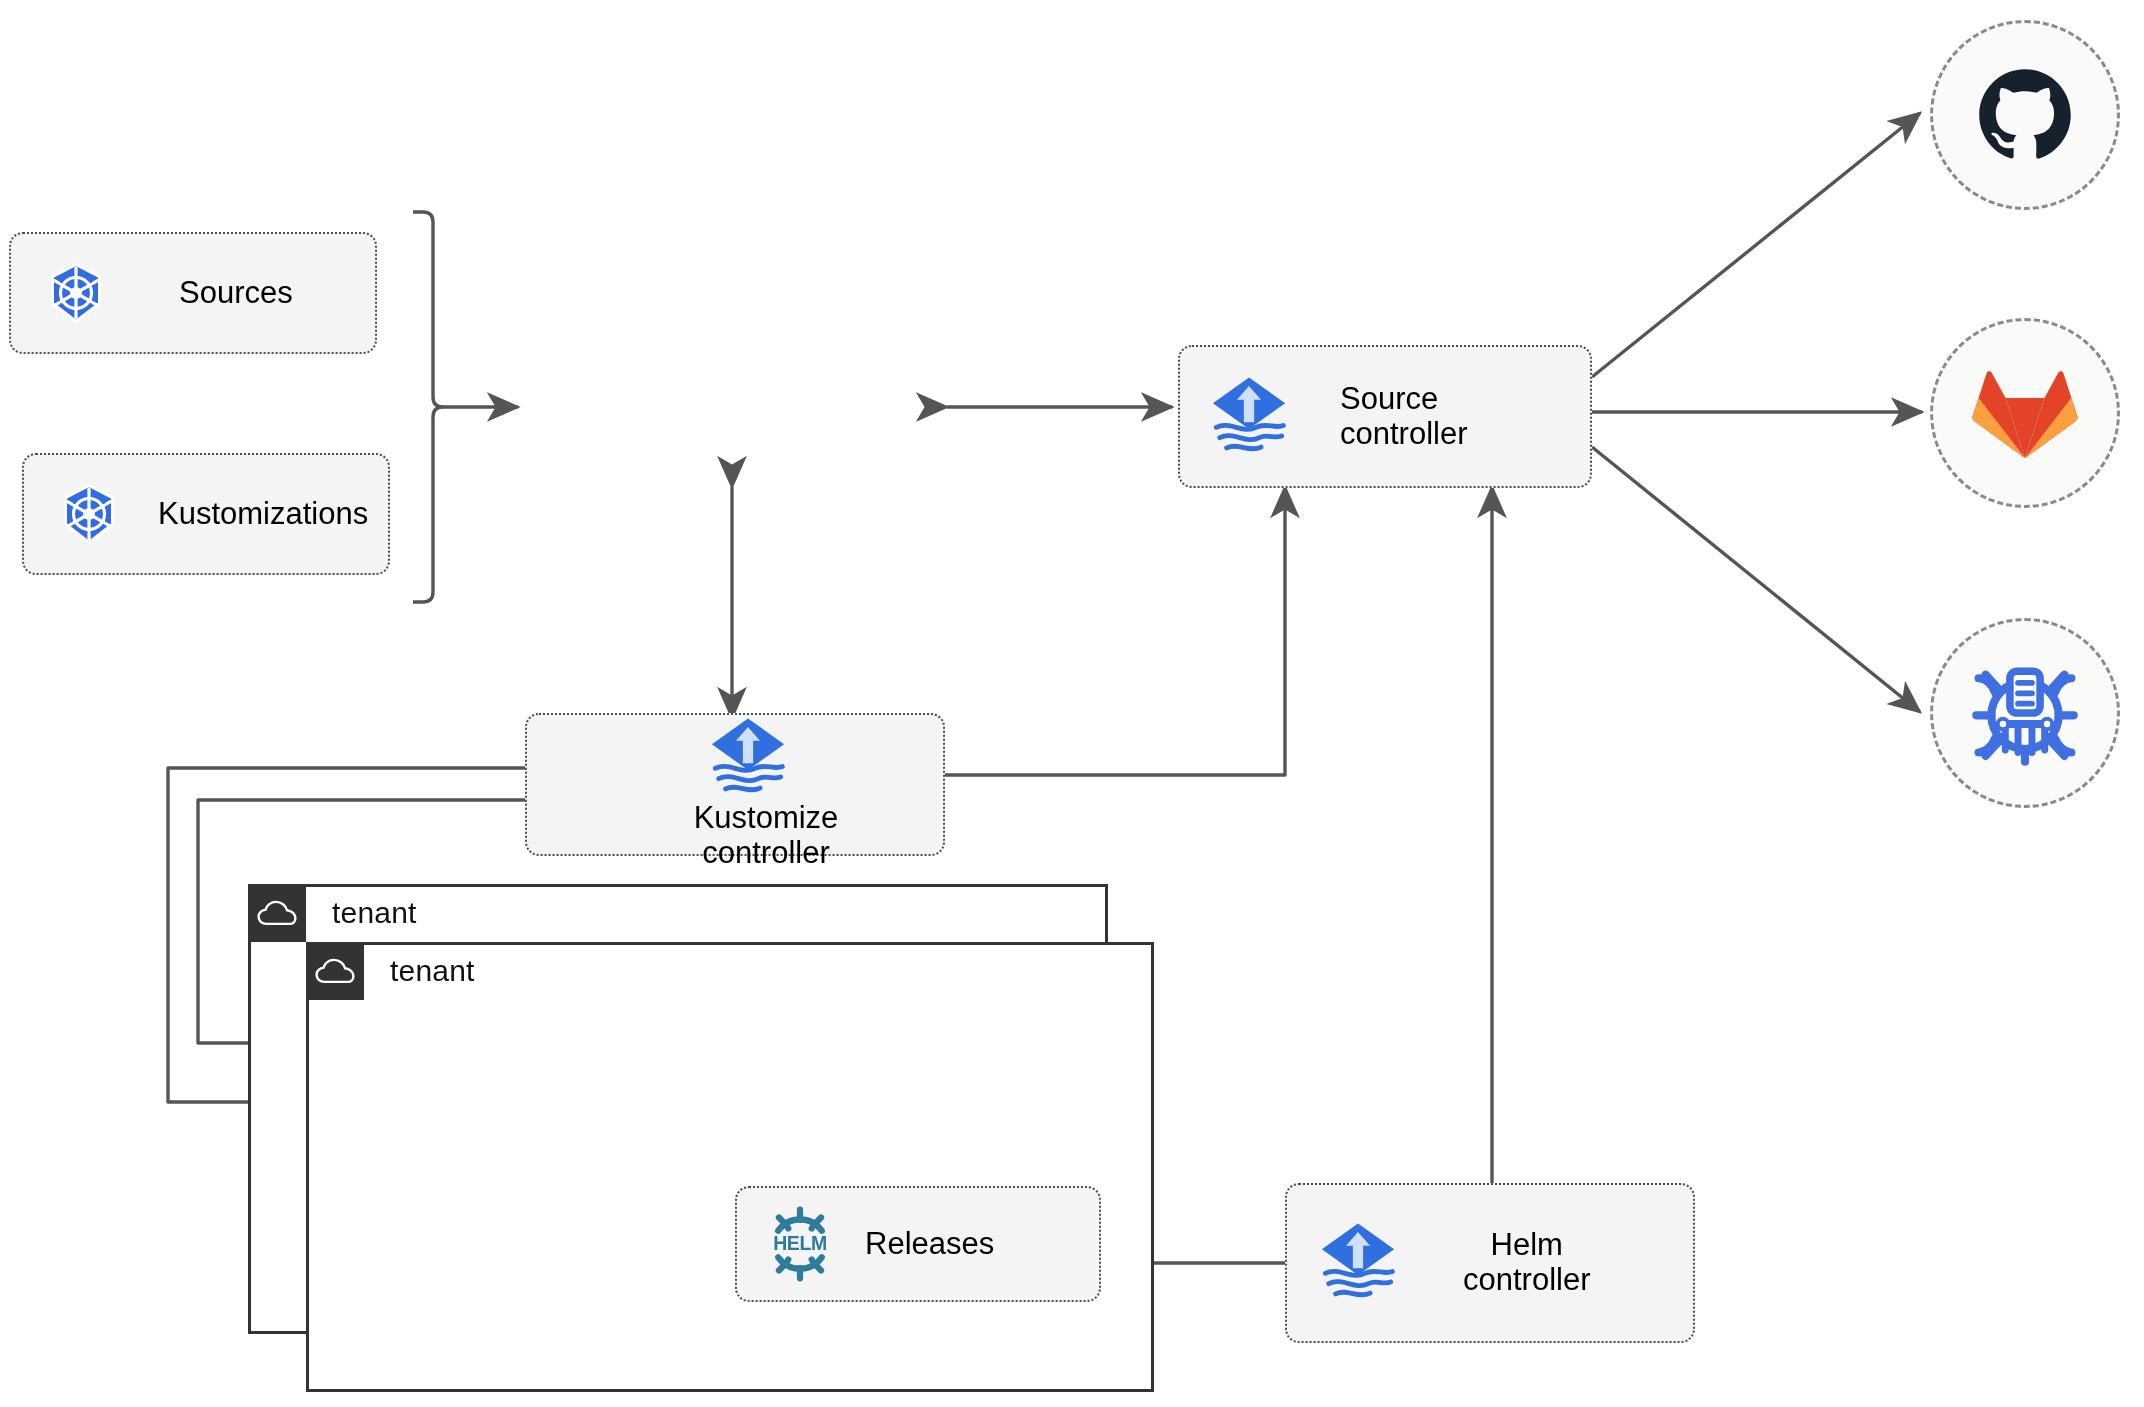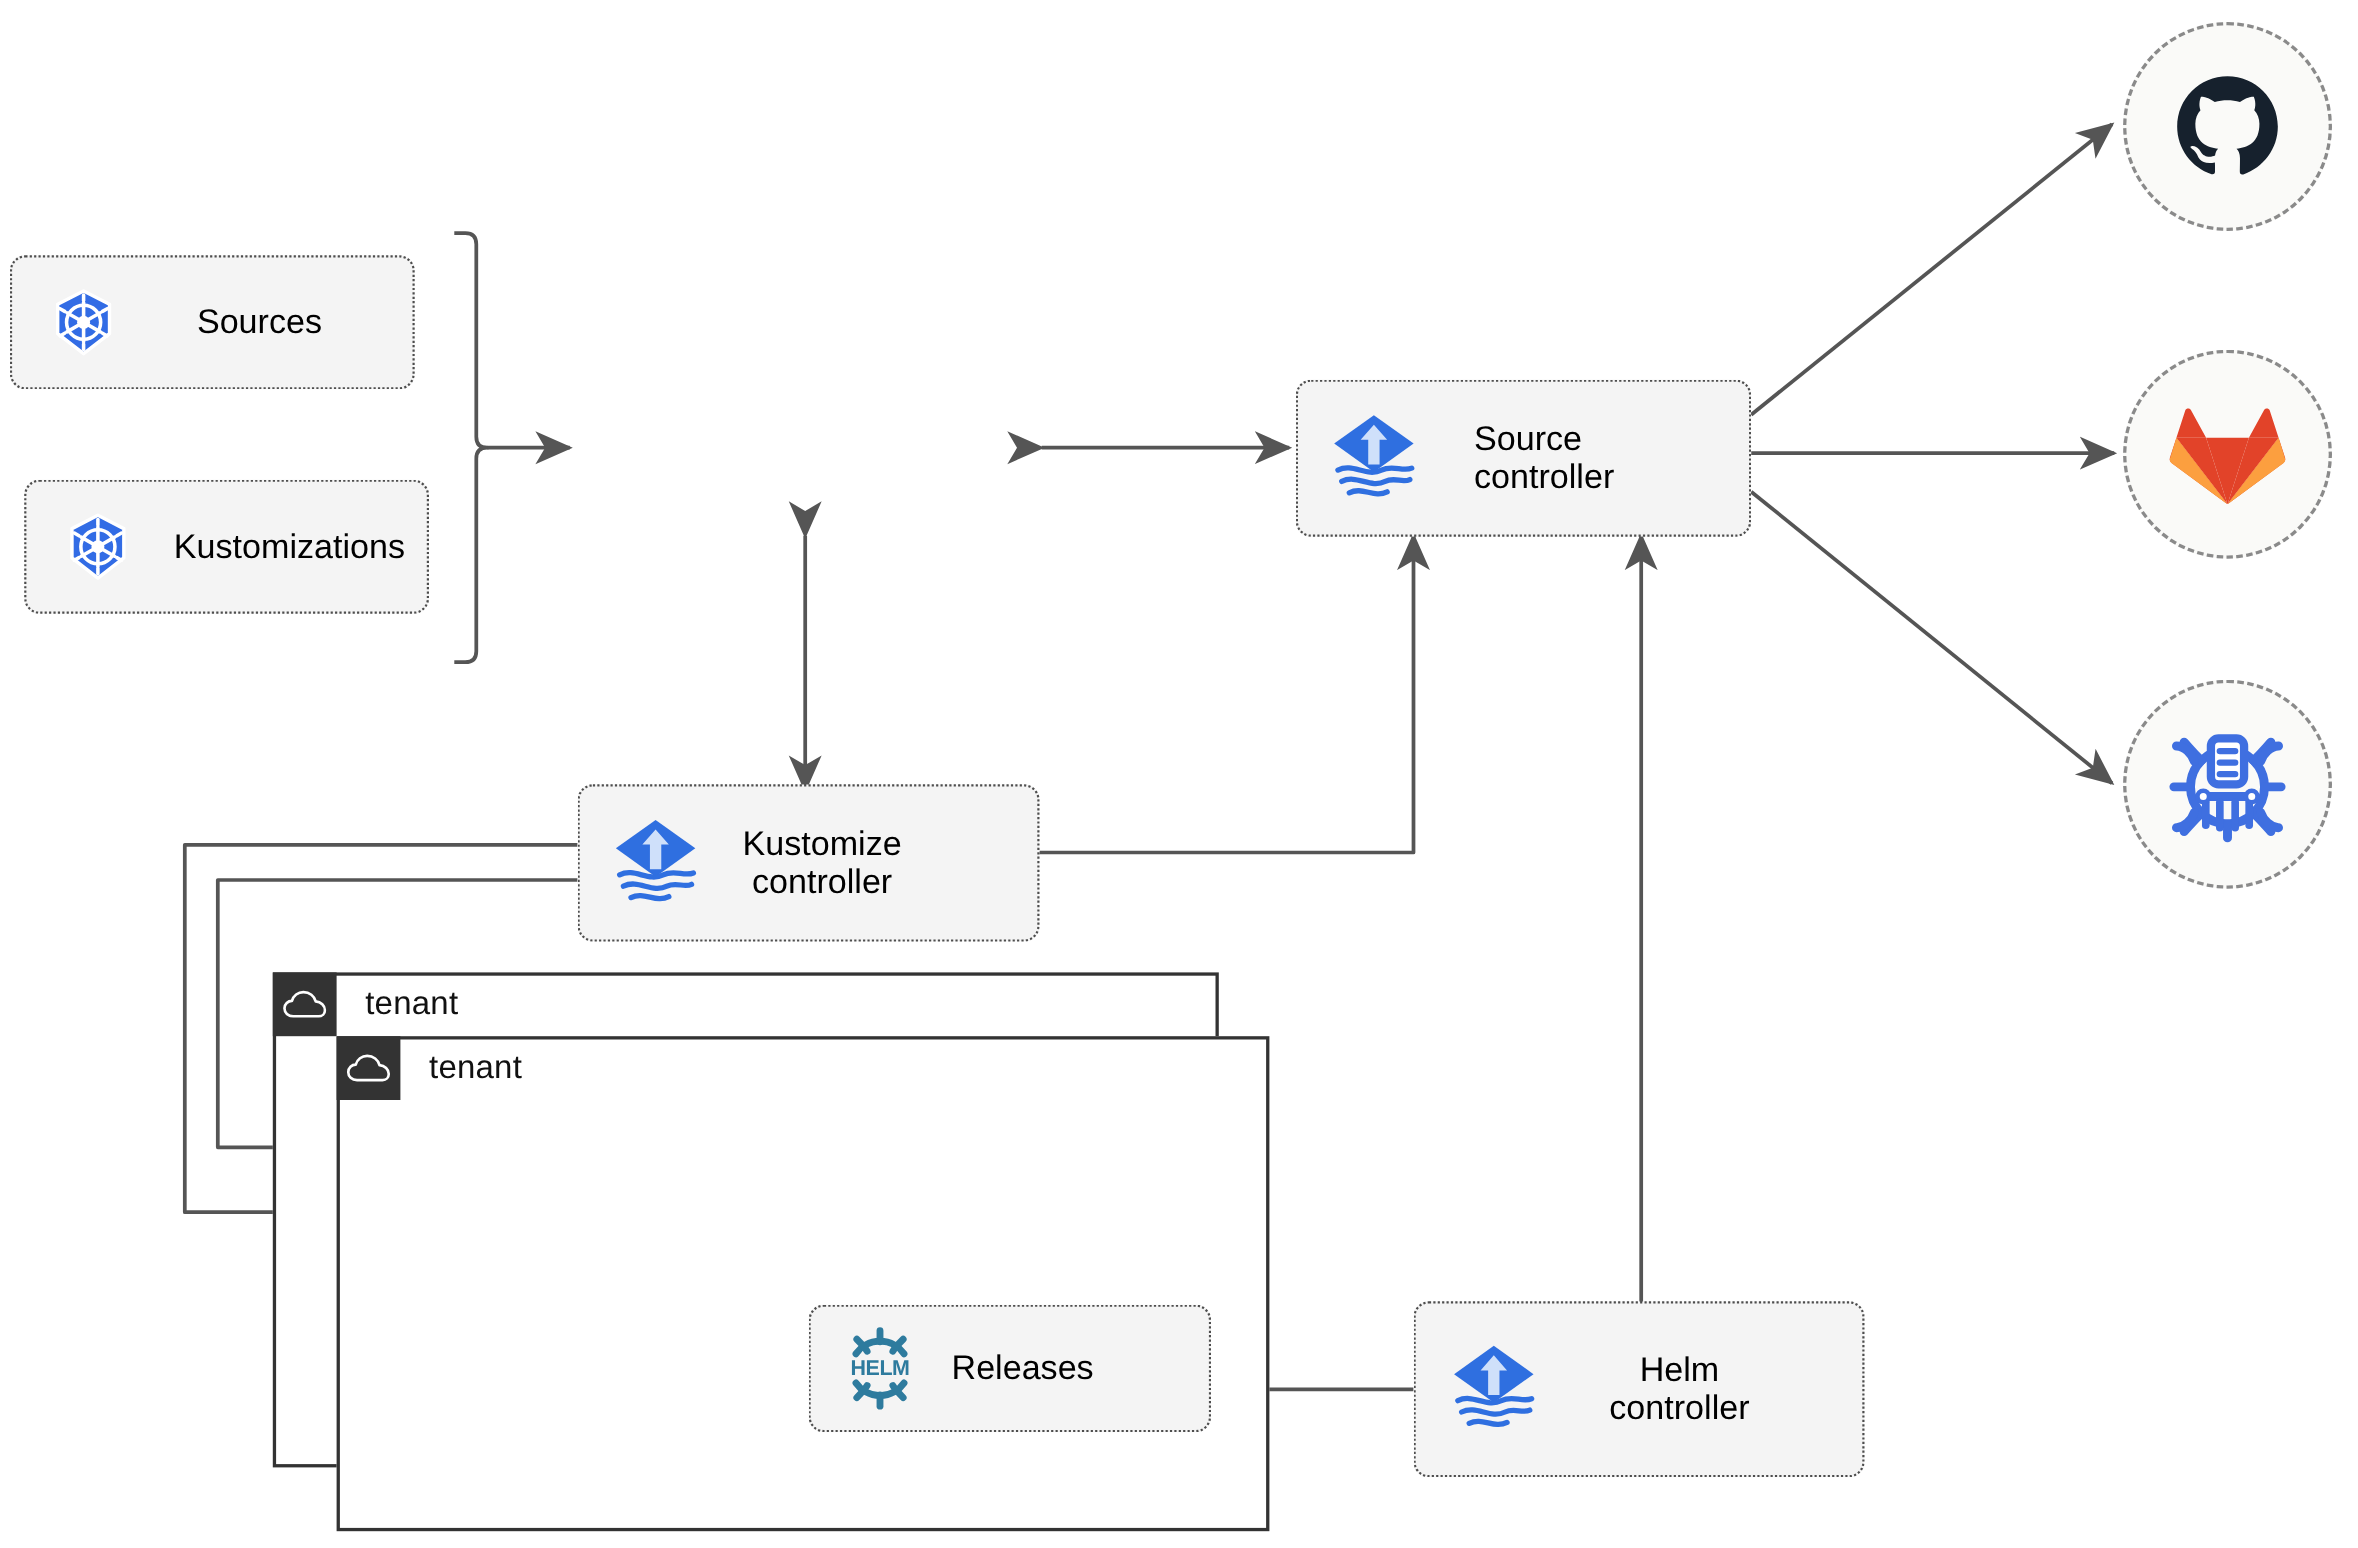--- a/index.html
+++ b/index.html
@@ -206,41 +206,41 @@
 
   <div class="node" style="left:9px;top:232px;width:368px;height:122px;padding-left:34px;">
     <span class="ico">
       <svg width="62" height="62" viewBox="0 0 100 100">
           <use href="#k8s"></use>
         </svg>
     </span>
     <span class="lbl" style="margin-left:72px;">Sources</span>
   </div>
 
-  <div class="node" style="left:22px;top:436px;width:368px;height:122px;padding-left:34px;text-align:right;">
+  <div class="node" style="left:22px;top:453px;width:368px;height:122px;padding-left:34px;text-align:right;">
     <span class="ico">
       <svg width="62" height="62" viewBox="0 0 100 100">
           <use href="#k8s"></use>
         </svg>
     </span>
     <span class="lbl" style="margin-left:38px;">Kustomizations</span>
   </div>
 
 
   <div class="node" style="left:1178px;top:345px;width:414px;height:143px;padding-left:26px;">
     <span class="ico">
       <svg width="86" height="86" viewBox="0 0 100 100">
           <use href="#flux"></use>
         </svg>
     </span>
     <span class="lbl" style="margin-left:48px;text-align:left;">Source
 controller</span>
   </div>
 
-  <div class="node" style="left:525px;top:713px;width:420px;height:143px;padding-left:26px;">
+  <div class="node" style="left:525px;top:713px;width:420px;height:143px;padding-left:26px;flex-direction:column;">
     <span class="ico">
       <svg width="86" height="86" viewBox="0 0 100 100">
           <use href="#flux"></use>
         </svg>
     </span>
     <span class="lbl" style="margin-left:36px;text-align:center;">Kustomize
 controller</span>
   </div>
 
   <div class="node" style="left:1285px;top:1183px;width:410px;height:160px;padding-left:28px;">

